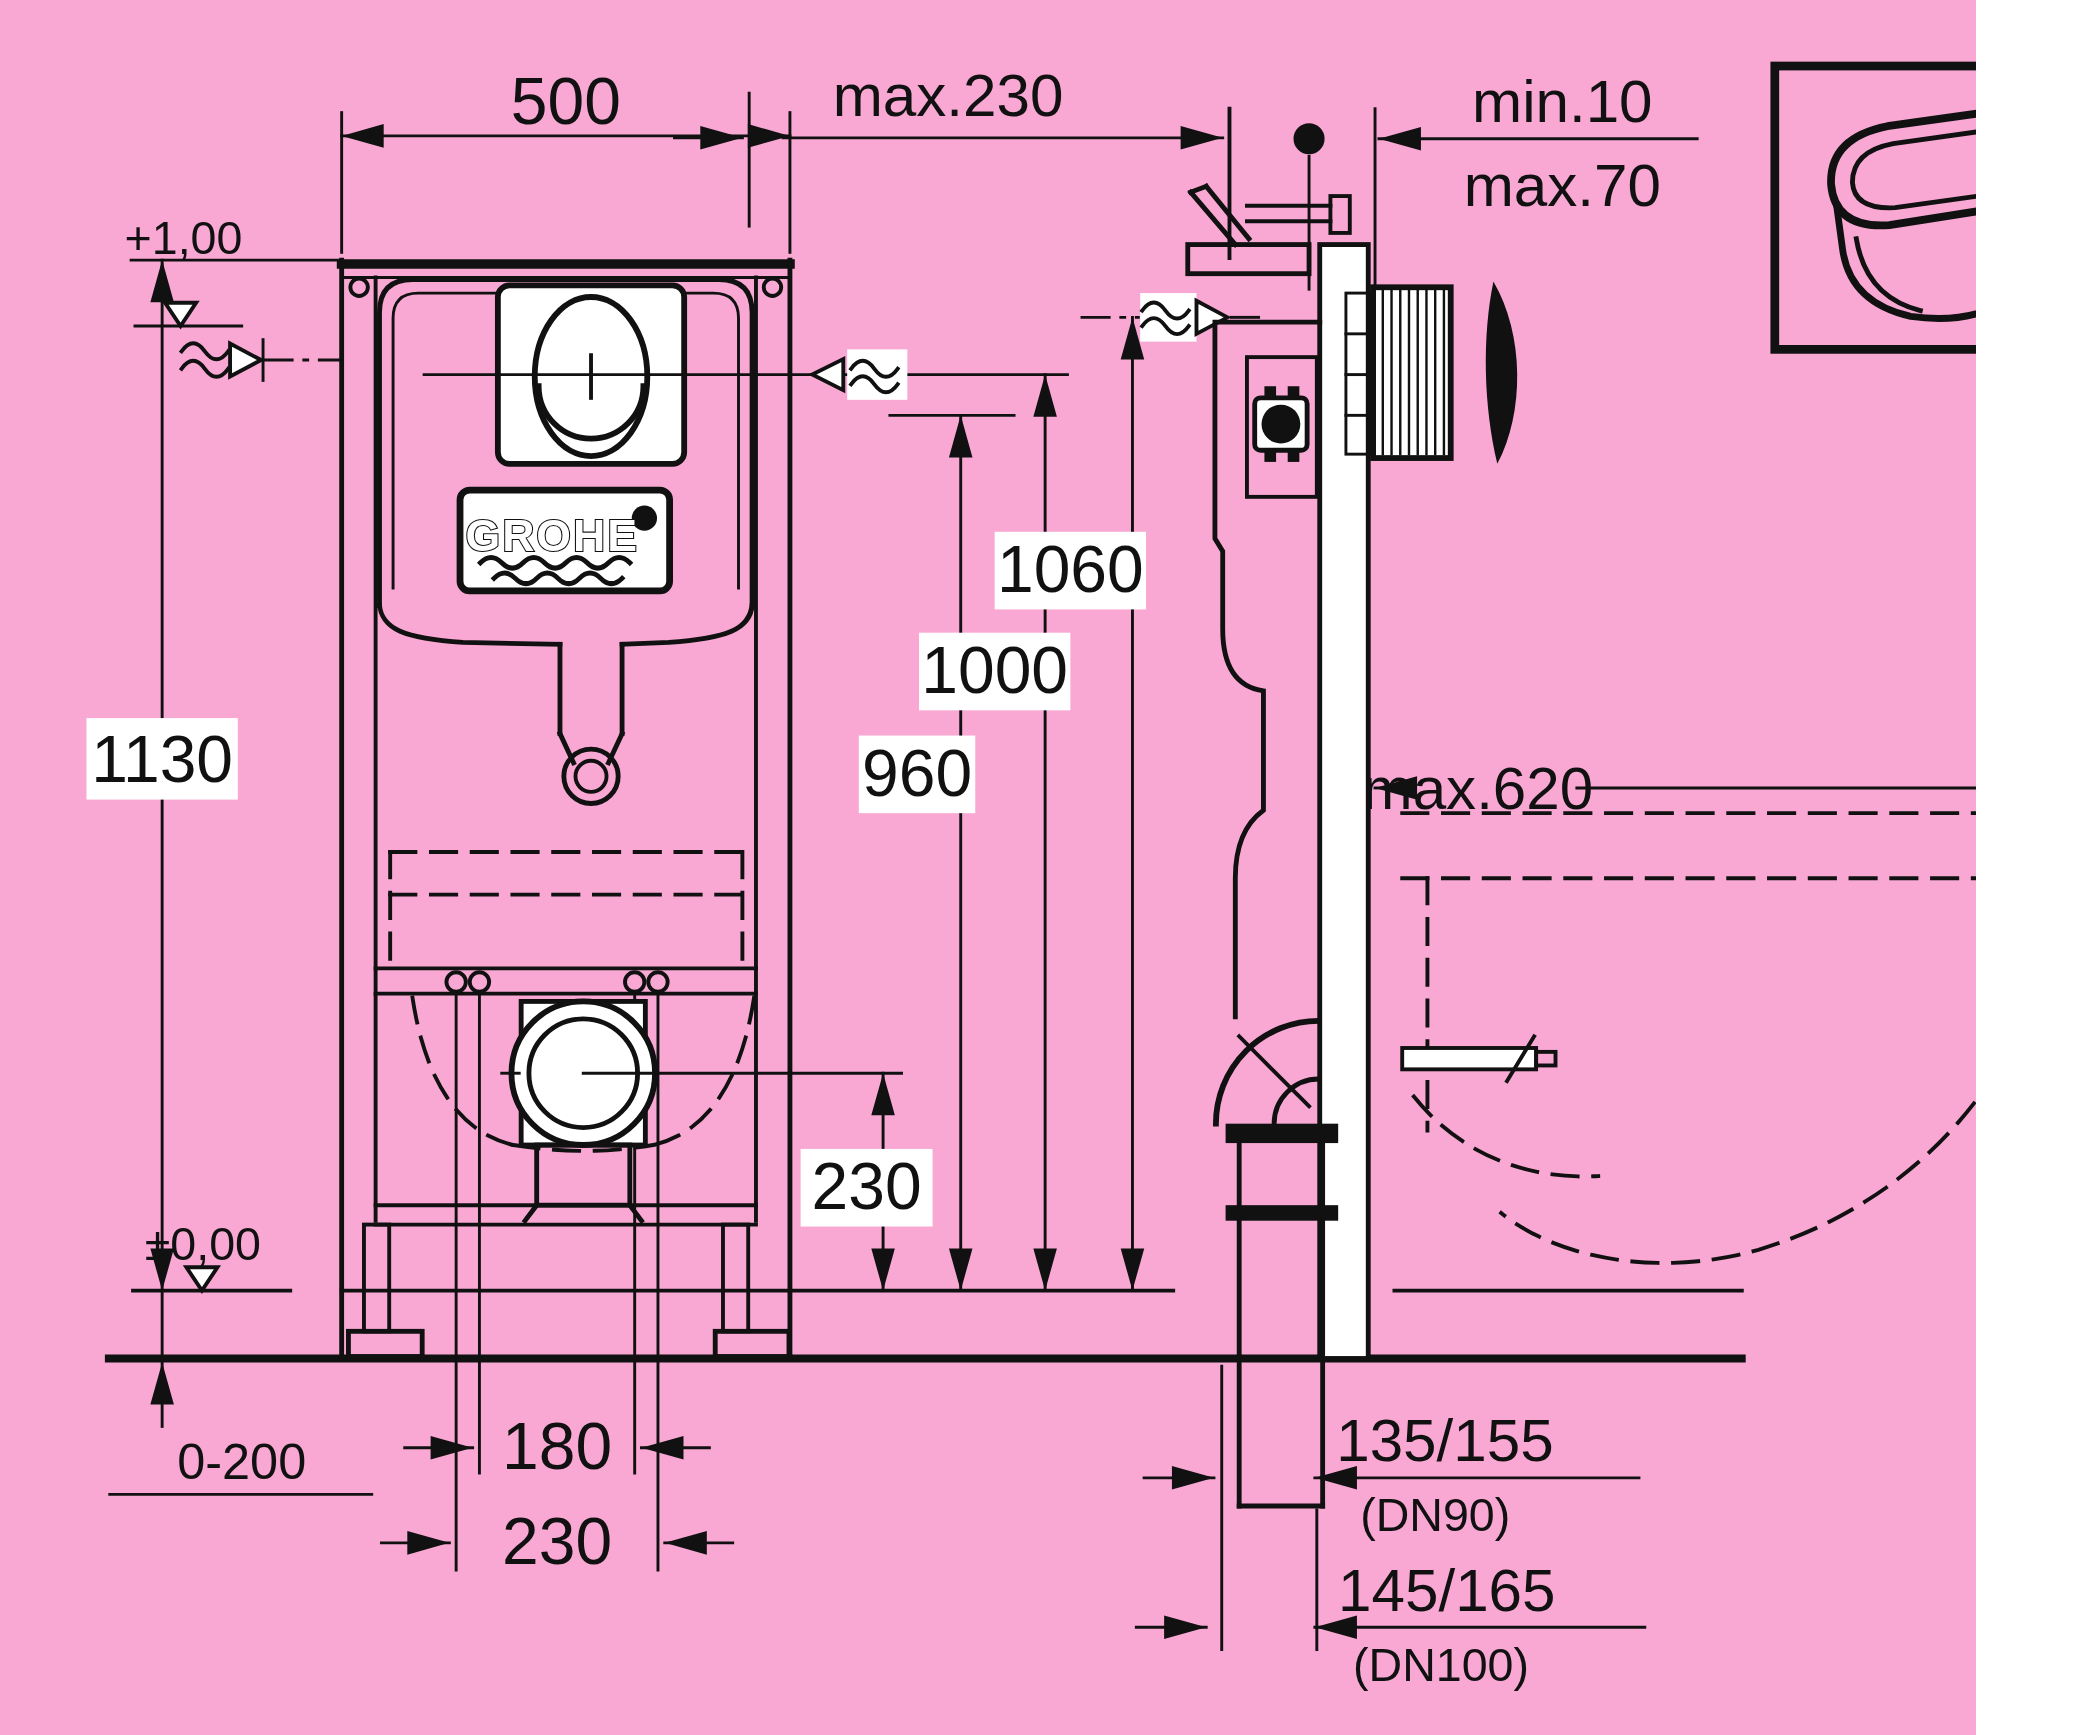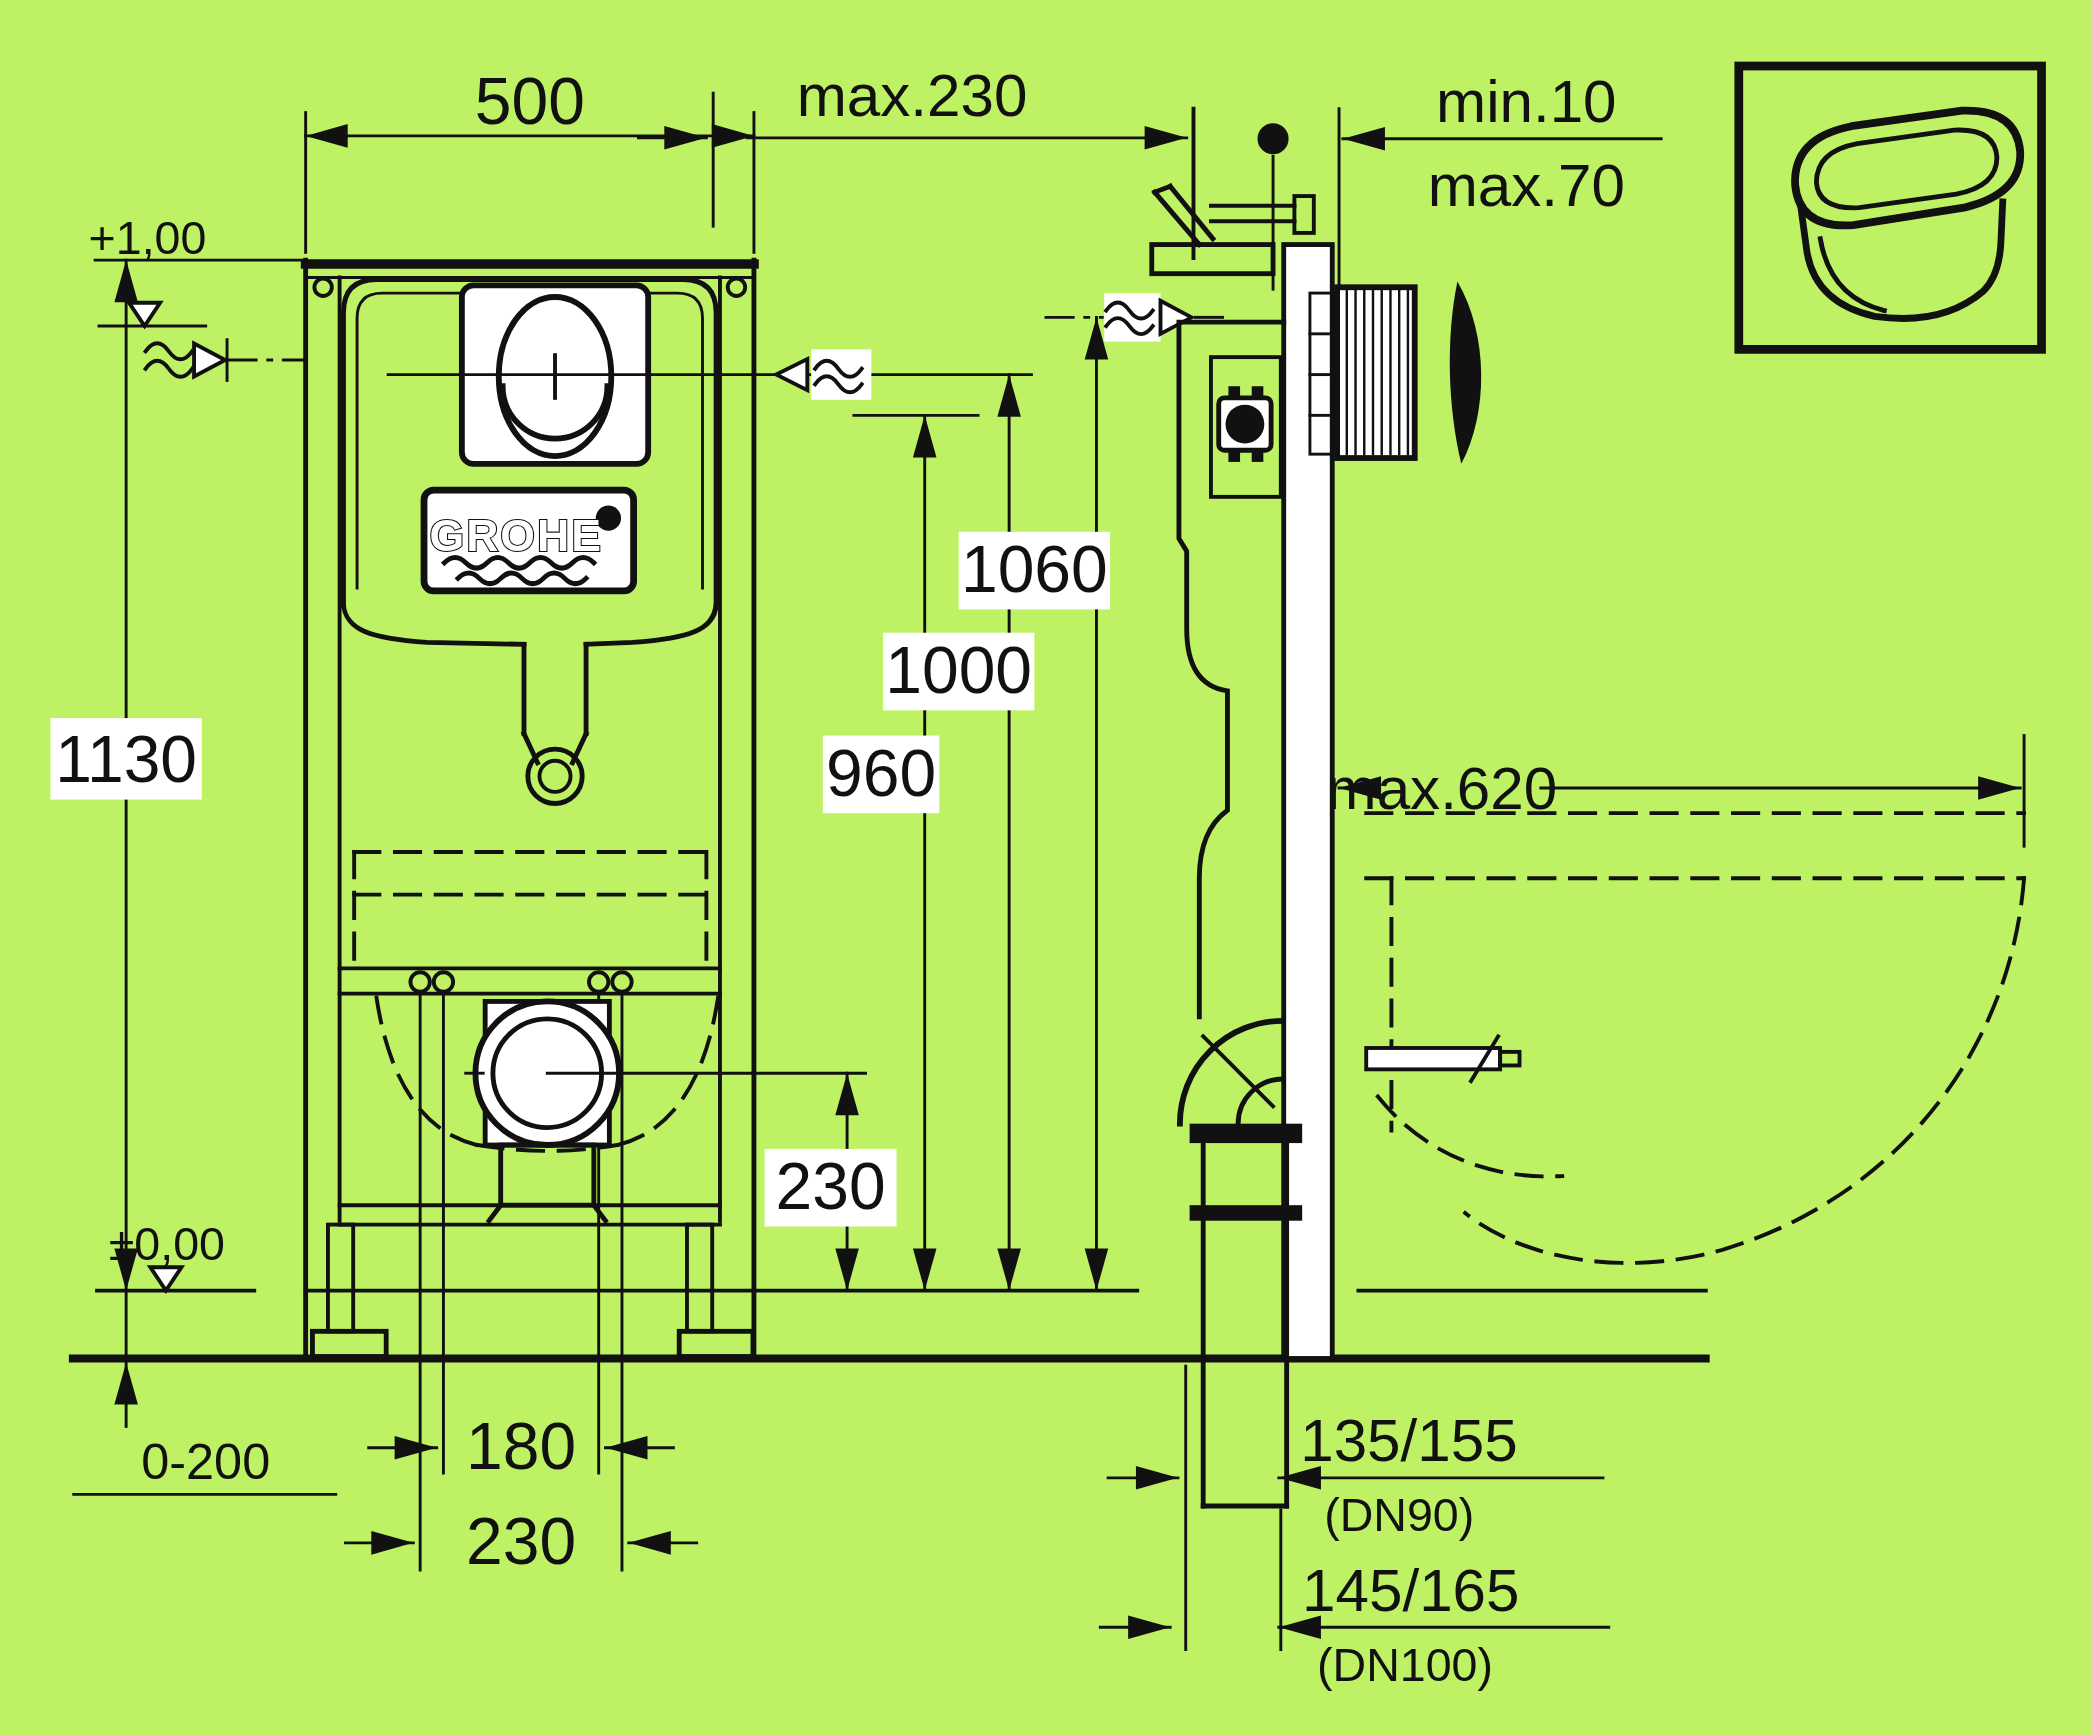--- a/index.html
+++ b/index.html
@@ -1,16 +1,16 @@
 <!DOCTYPE html>
 <html><head>
 <meta charset="utf-8">
 <style>
   html,body{margin:0;padding:0;background:#fff;}
-  .page{position:relative;width:2092px;height:1736px;background:#bef264;overflow:hidden;}
+  .page{position:relative;width:1940px;height:1736px;background:#f9a8d4;overflow:hidden;padding-left:36px;}
   svg{display:block;}
   text{font-family:"Liberation Sans", sans-serif;fill:#111;}
   .dim{font-size:68px;}
   .dimsm{font-size:62px;}
   .lvl{font-size:48px;}
   .rng{font-size:52px;}
   .dn{font-size:48px;}
   .logo{font-size:46px;font-weight:bold;letter-spacing:2px;fill:#fff;stroke:#111;stroke-width:2.2px;paint-order:stroke;}
 </style>
 </head>

